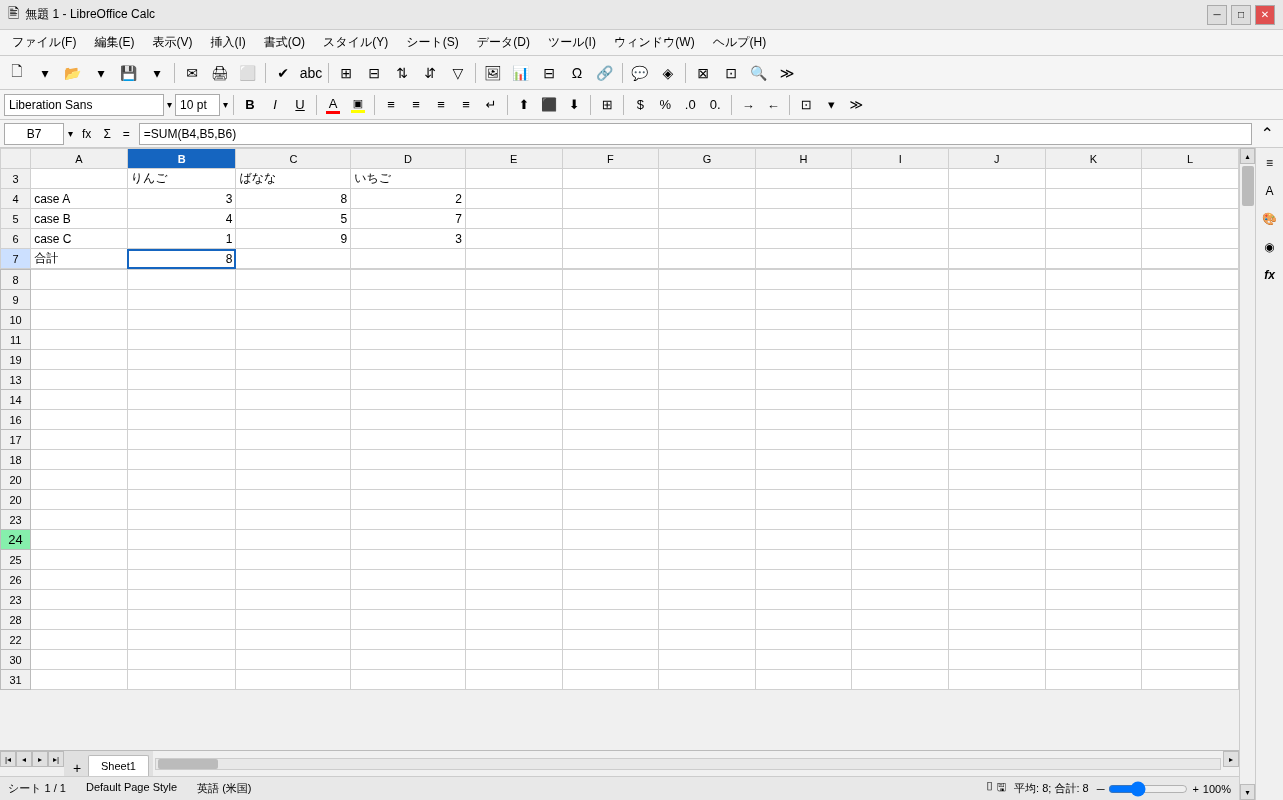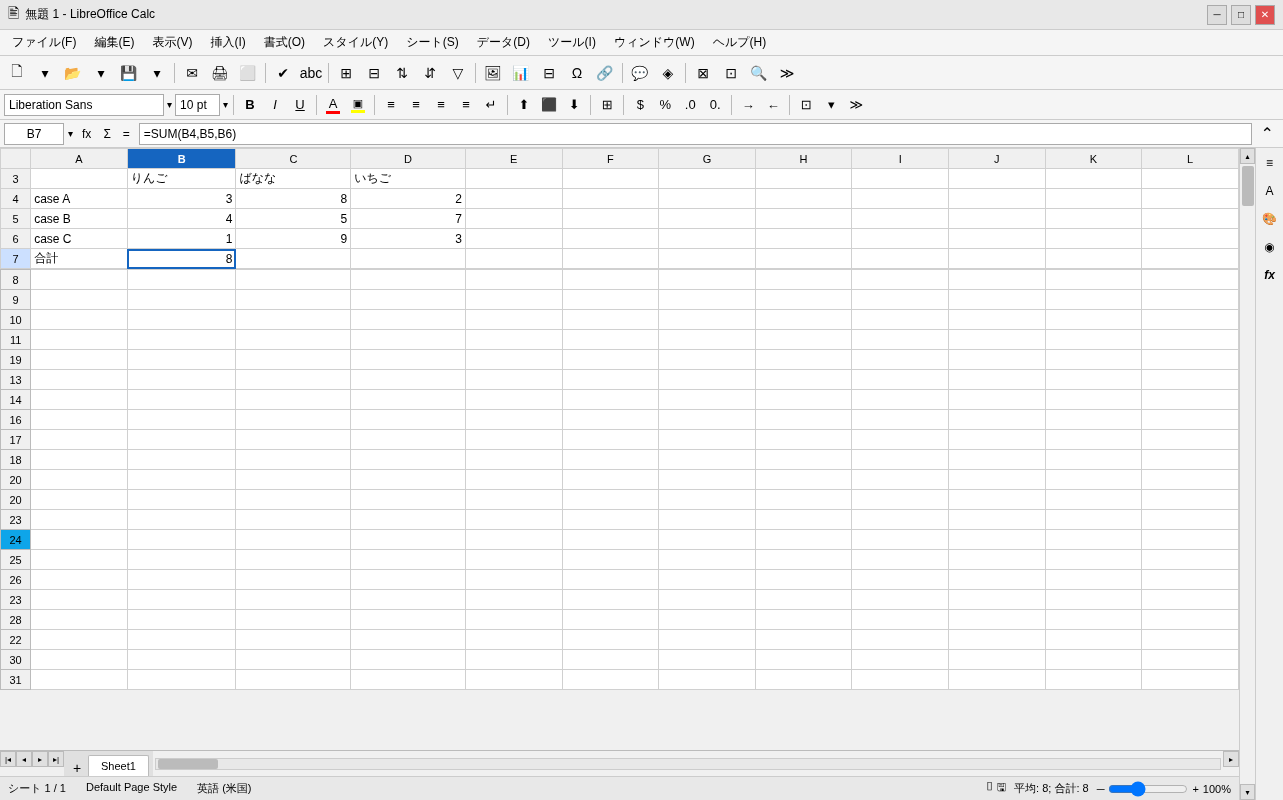--- a/index.html
+++ b/index.html
@@ -674,21 +674,21 @@
                 <td class="cell" style="border: 1px solid rgb(208, 208, 208); height: 20px; padding: 0px 3px; background: white;"></td>
                 <td class="cell" style="border: 1px solid rgb(208, 208, 208); height: 20px; padding: 0px 3px; background: white;"></td>
                 <td class="cell" style="border: 1px solid rgb(208, 208, 208); height: 20px; padding: 0px 3px; background: white;"></td>
                 <td class="cell" style="border: 1px solid rgb(208, 208, 208); height: 20px; padding: 0px 3px; background: white;"></td>
                 <td class="cell" style="border: 1px solid rgb(208, 208, 208); height: 20px; padding: 0px 3px; background: white;"></td>
                 <td class="cell" style="border: 1px solid rgb(208, 208, 208); height: 20px; padding: 0px 3px; background: white;"></td>
                 <td class="cell" style="border: 1px solid rgb(208, 208, 208); height: 20px; padding: 0px 3px; background: white;"></td>
                 <td class="cell" style="border: 1px solid rgb(208, 208, 208); height: 20px; padding: 0px 3px; background: white;"></td>
               </tr>
               <tr>
-                <th class="row-header" style="background: #0ea5e9; text-align: center; font-weight: normal; width: 25px; min-width: 25px; border: 1px solid rgb(187, 187, 187); font-size: 11px; user-select: none; height: 20px; padding: 0px 3px; margin-top: 21px;">24</th>
+                <th class="row-header" style="background: #86efac; text-align: center; font-weight: normal; width: 25px; min-width: 25px; border: 1px solid rgb(187, 187, 187); font-size: 13px; user-select: none; height: 20px; padding: 0px 3px; margin-top: 21px;">24</th>
                 <td class="cell" style="border: 1px solid rgb(208, 208, 208); height: 20px; padding: 0px 3px; background: white;"></td>
                 <td class="cell" style="border: 1px solid rgb(208, 208, 208); height: 20px; padding: 0px 3px; background: white;"></td>
                 <td class="cell" style="border: 1px solid rgb(208, 208, 208); height: 20px; padding: 0px 3px; background: white;"></td>
                 <td class="cell" style="border: 1px solid rgb(208, 208, 208); height: 20px; padding: 0px 3px; background: white;"></td>
                 <td class="cell" style="border: 1px solid rgb(208, 208, 208); height: 20px; padding: 0px 3px; background: white;"></td>
                 <td class="cell" style="border: 1px solid rgb(208, 208, 208); height: 20px; padding: 0px 3px; background: white;"></td>
                 <td class="cell" style="border: 1px solid rgb(208, 208, 208); height: 20px; padding: 0px 3px; background: white;"></td>
                 <td class="cell" style="border: 1px solid rgb(208, 208, 208); height: 20px; padding: 0px 3px; background: white;"></td>
                 <td class="cell" style="border: 1px solid rgb(208, 208, 208); height: 20px; padding: 0px 3px; background: white;"></td>
                 <td class="cell" style="border: 1px solid rgb(208, 208, 208); height: 20px; padding: 0px 3px; background: white;"></td>

